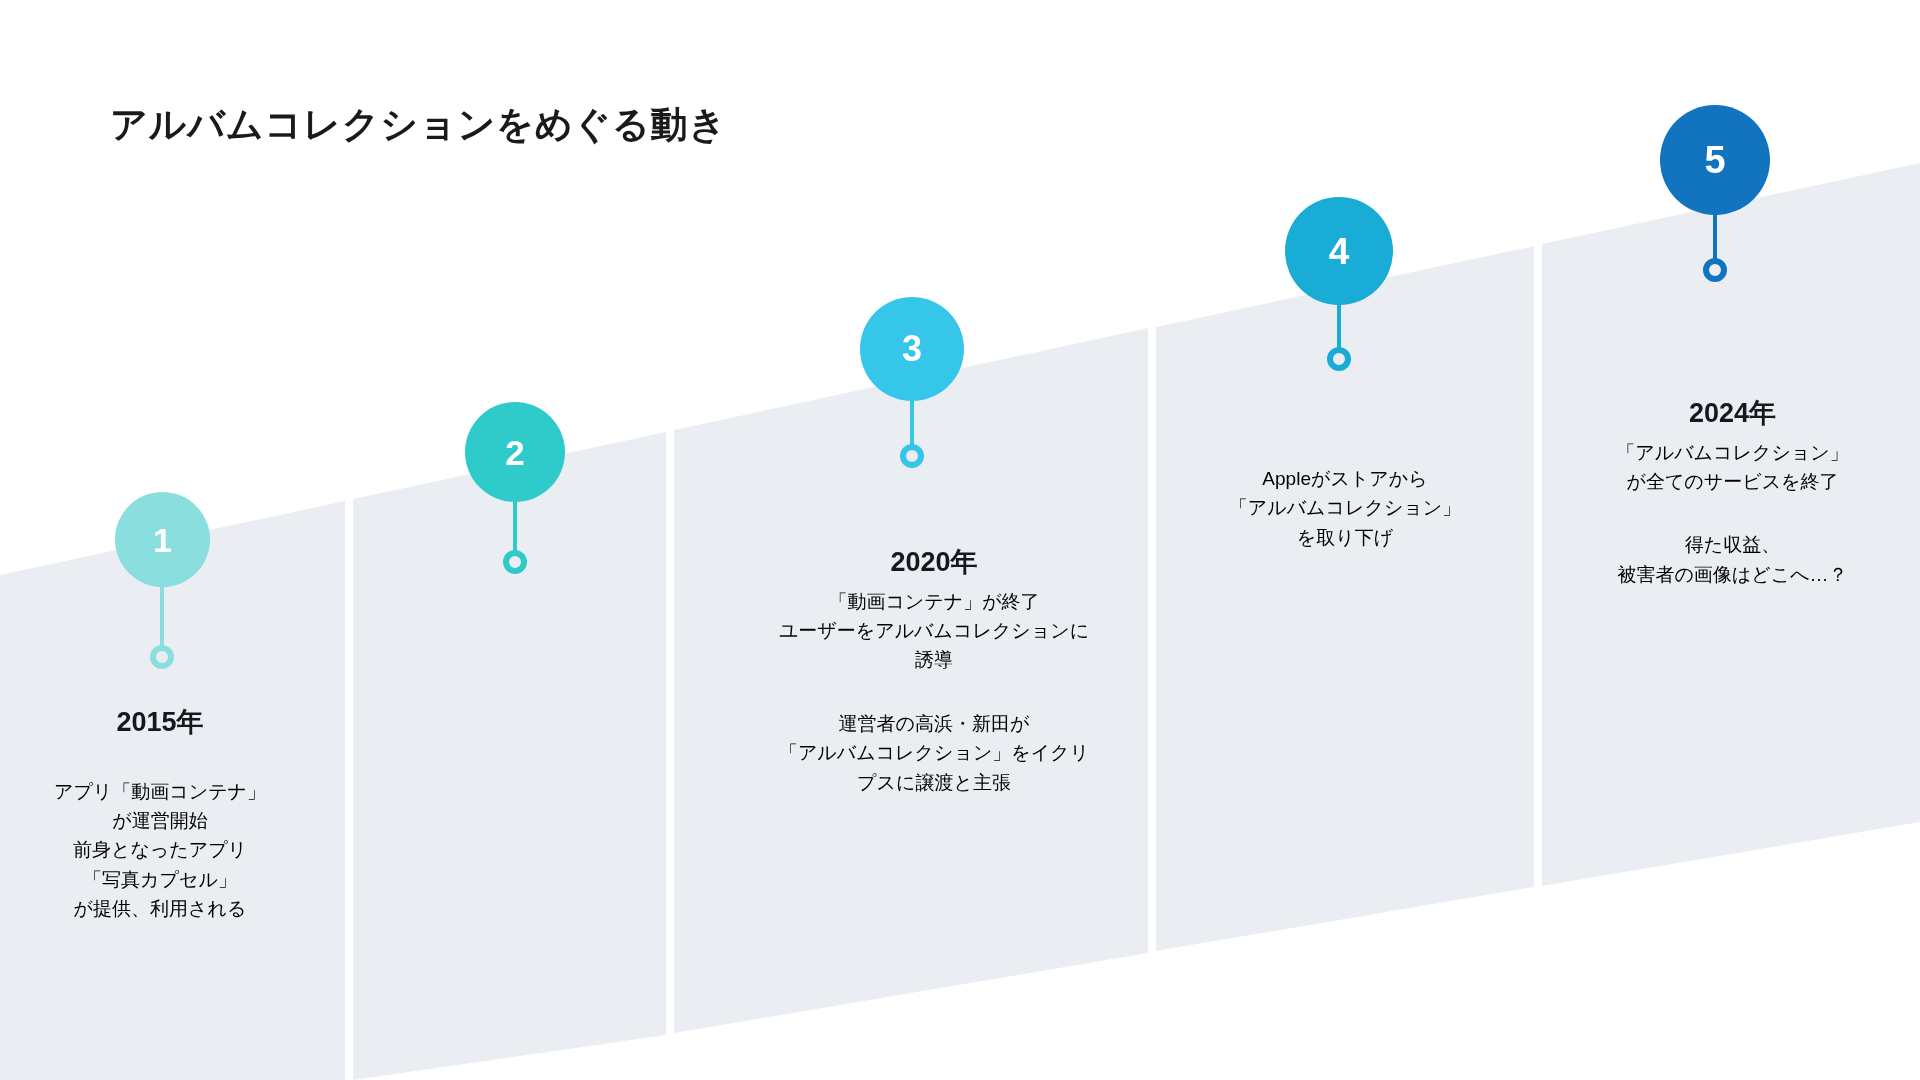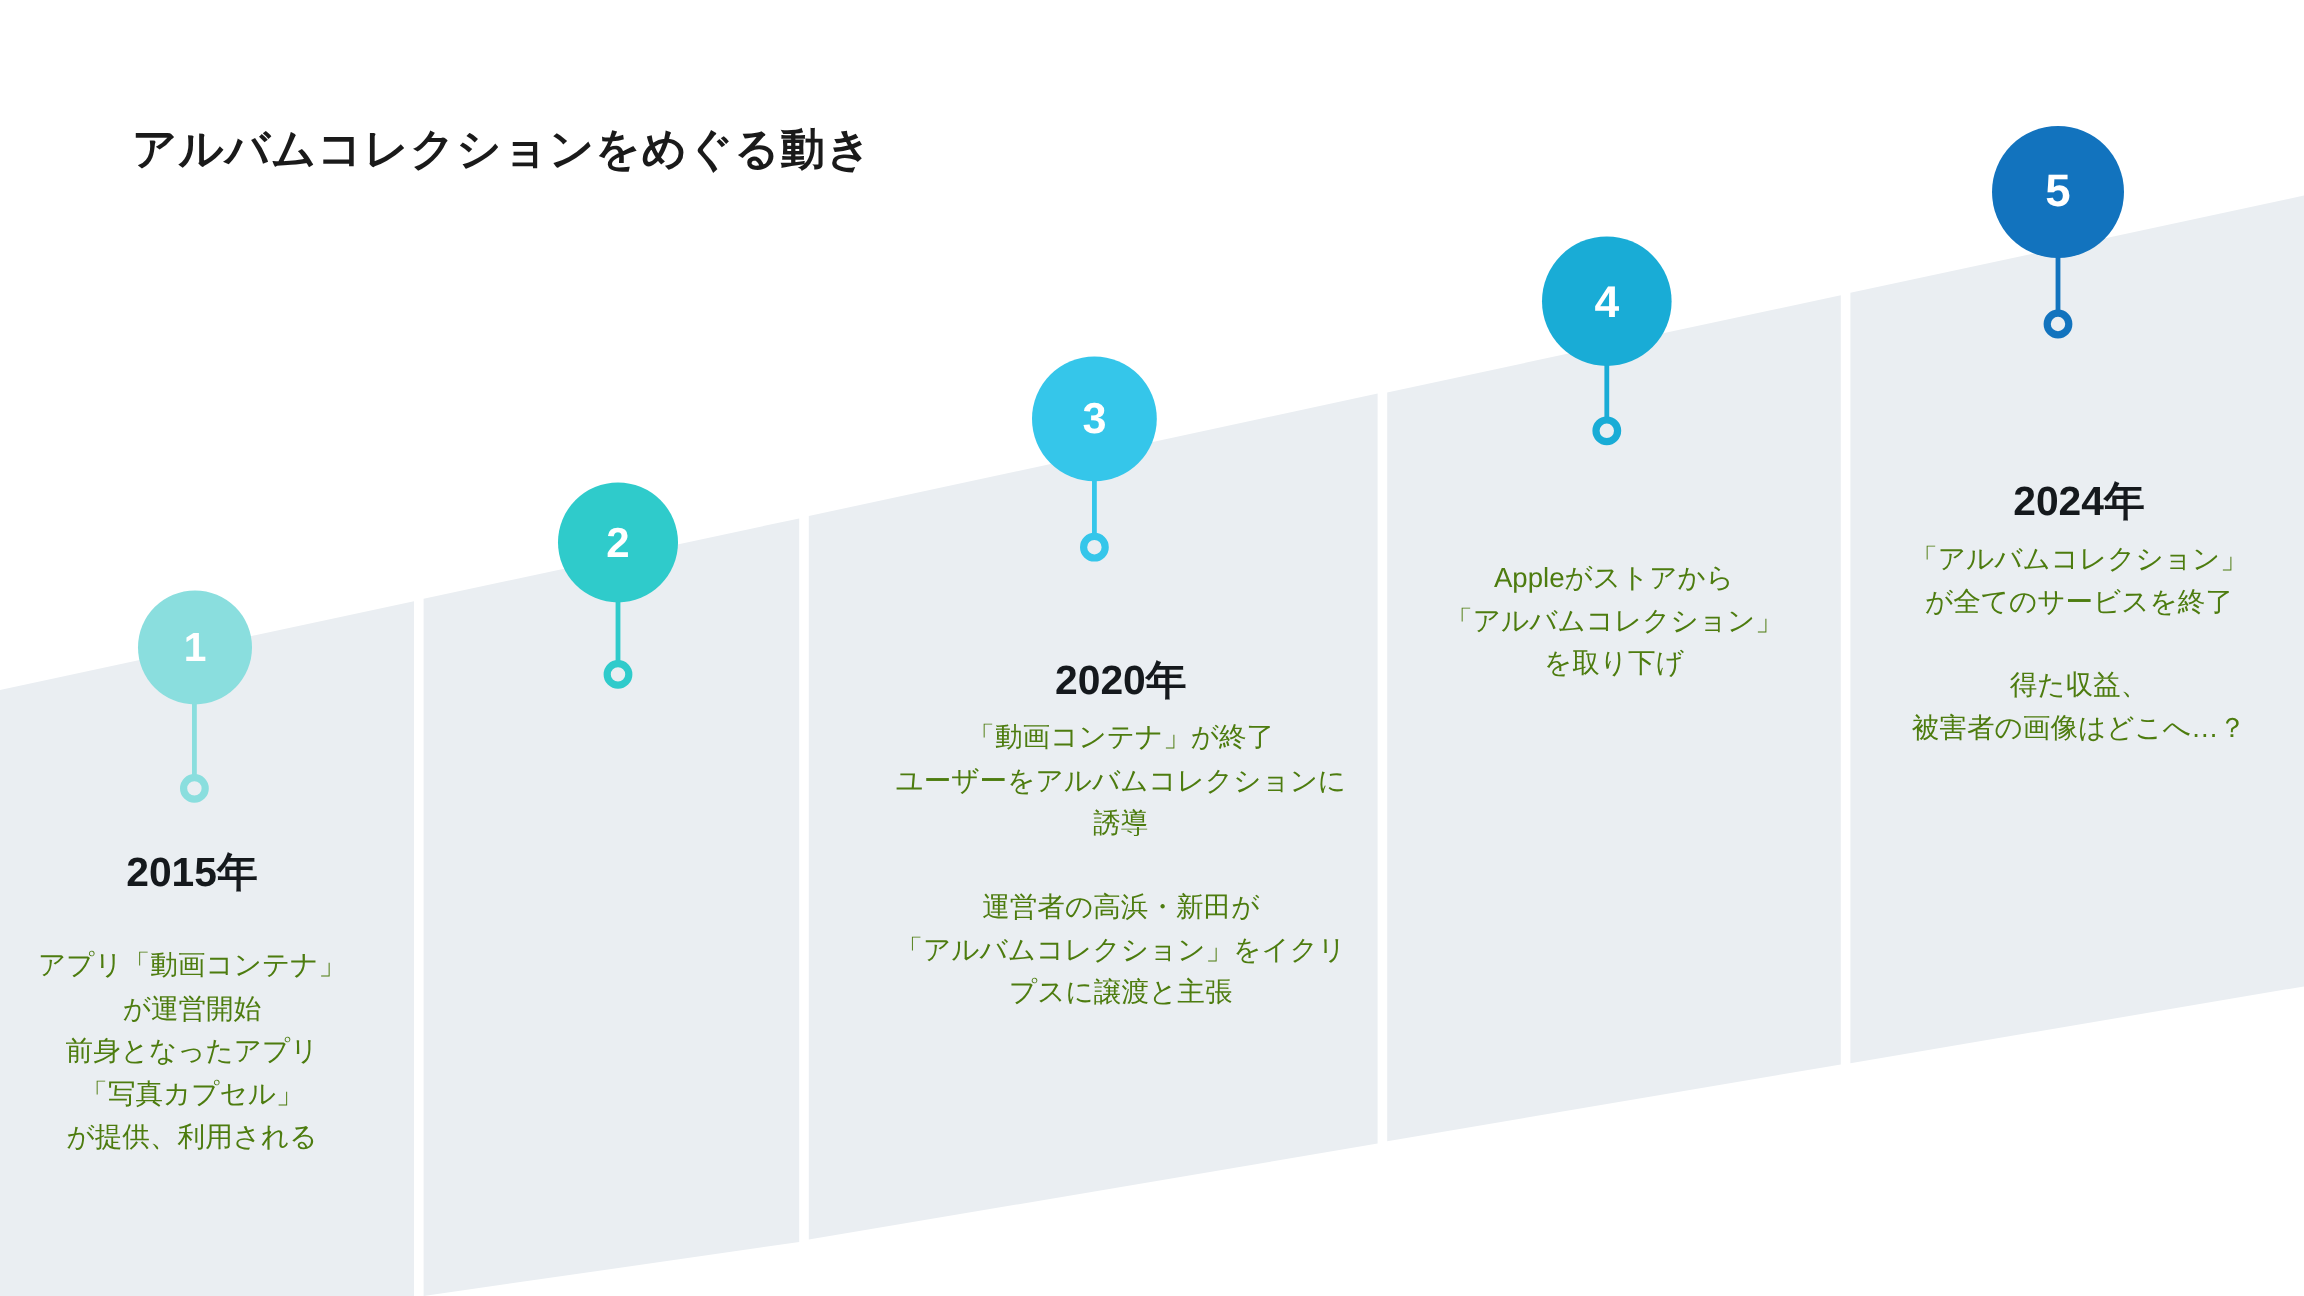--- a/index.html
+++ b/index.html
@@ -49,30 +49,30 @@
     box-sizing:border-box;
   }
 
   
   .block{
     position:absolute;
     text-align:center;
     color:#20262b;
   }
   .year{
-    font-size:34px;
+    font-size:27px;
     font-weight:bold;
     color:#15191d;
     margin-bottom:4px;
     line-height:1.5;
   }
   .body{
-    font-size:23px;
+    font-size:19px;
     line-height:1.55;
-    color:#4d7c0f;
+    color:#000000;
     white-space:pre-line;
   }
   .body.second{margin-top:34px;}
 </style>
 </head>
 <body>
 
 <div id="stage">
 
   <svg class="panels" width="1920" height="1080" viewBox="0 0 1920 1080">

